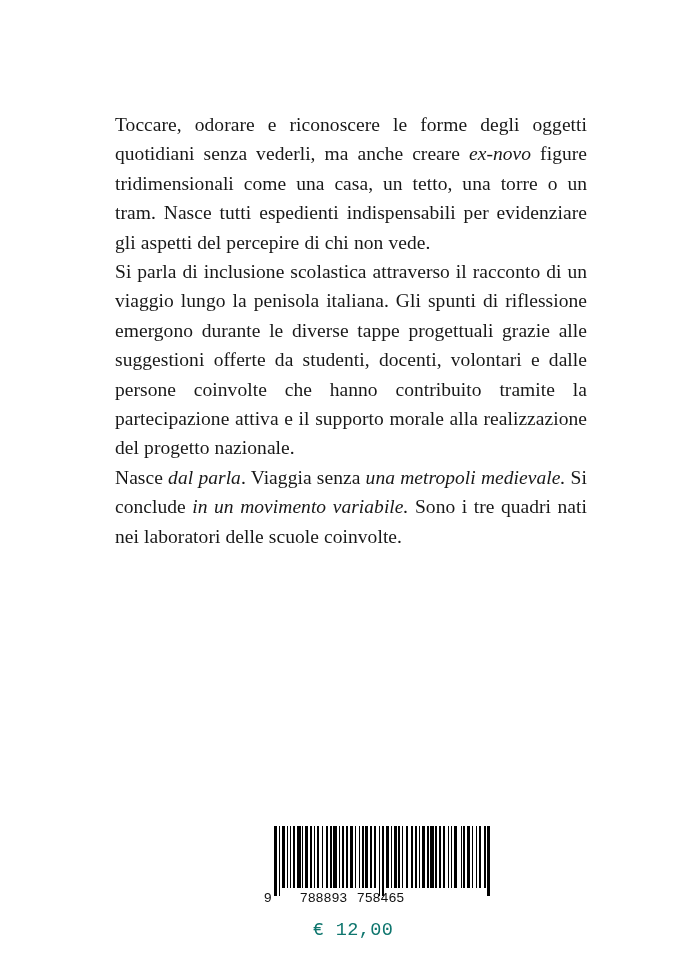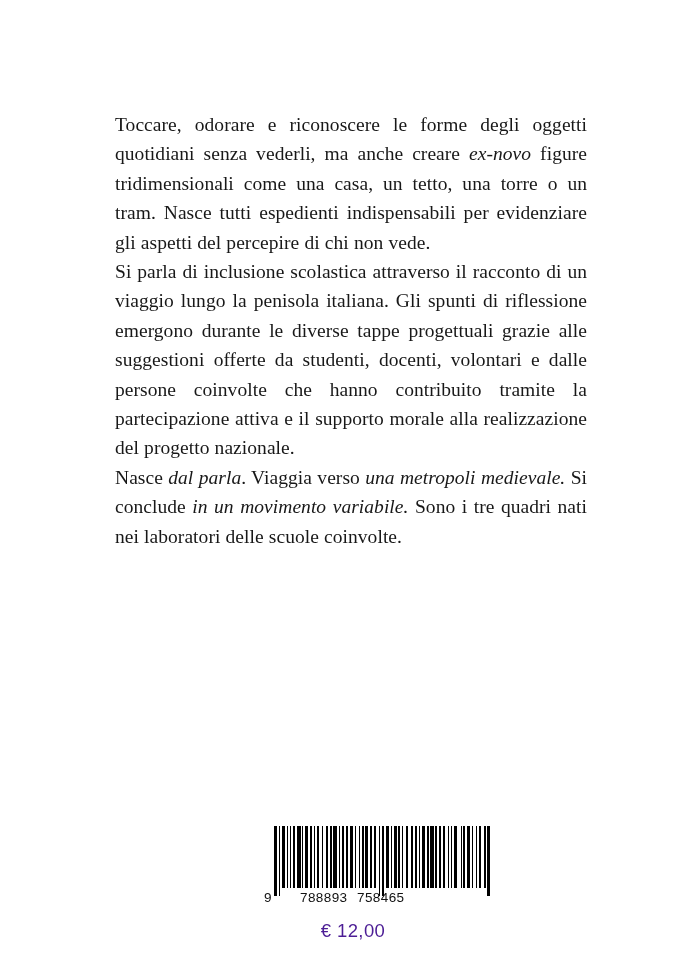--- a/index.html
+++ b/index.html
@@ -109,41 +109,41 @@
   }
   .bd {
     position: absolute;
     top: 0;
   }
   .bd-lead  { left: -10px; }
   .bd-left  { left: 26px; }
   .bd-right { left: 83px; }
 
   .price {
-    font-family: Liberation Sans, sans-serif;
+    font-family: Liberation Mono, monospace;
     font-size: 18.5px;
     letter-spacing: 0.4px;
-    color: #4c1d95;
+    color: #0f766e;
     margin: 10px 0 0 0;
     line-height: 22px;
     padding-left: 6px;
   }
 </style>
 </head>
 <body>
 
 <div class="page">
 
   <div class="blurb">
 
     <p><span>Toccare, odorare e riconoscere le forme degli oggetti quotidiani senza vederli, ma anche creare </span><i>ex-novo</i><span> figure tridimensionali come una casa, un tetto, una torre o un tram. Nasce tutti espedienti indispensabili per evidenziare gli aspetti del percepire di chi non vede.</span></p>
 
     <p>Si parla di inclusione scolastica attraverso il racconto di un viaggio lungo la penisola italiana. Gli spunti di riflessione emergono durante le diverse tappe progettuali grazie alle suggestioni offerte da studenti, docenti, volontari e dalle persone coinvolte che hanno contribuito tramite la partecipazione attiva e il supporto morale alla realizzazione del progetto nazionale.</p>
 
-    <p><span>Nasce </span><i>dal parla</i><span>. Viaggia verso </span><i>una metropoli medievale.</i><span> Si conclude </span><i>in un movimento variabile.</i><span> Sono i tre quadri nati nei laboratori delle scuole coinvolte.</span></p>
+    <p><span>Nasce </span><i>dal parla</i><span>. Viaggia senza </span><i>una metropoli medievale.</i><span> Si conclude </span><i>in un movimento variabile.</i><span> Sono i tre quadri nati nei laboratori delle scuole coinvolte.</span></p>
 
   </div>
 
   <div class="barcode-block">
 
 
     <div class="barcode-wrap">
       <div class="bars" id="bars">
           <div class="bar guard" style="width: 2.76px; background: rgb(0, 0, 0);"></div>
           <div class="bar space guard" style="width: 1.84px; background: transparent;"></div>

